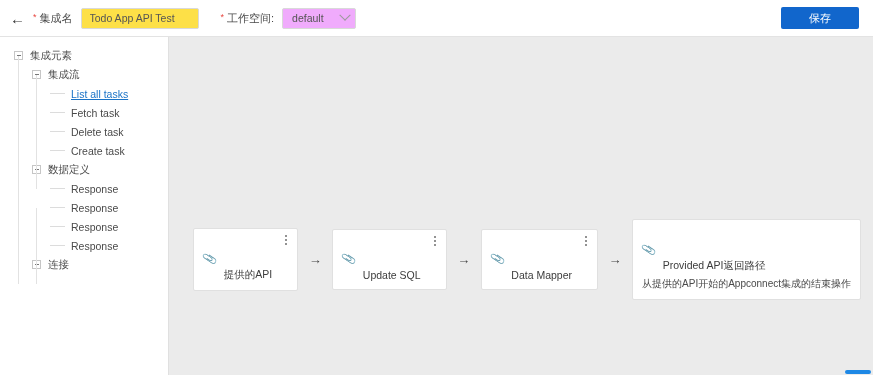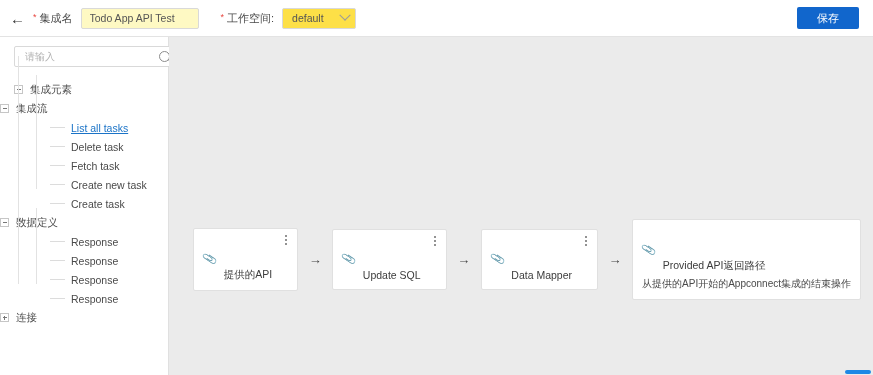--- a/index.html
+++ b/index.html
@@ -58,53 +58,53 @@
     font-size: 11px;
     color: #4a4a4a;
     white-space: nowrap;
     margin-right: 8px;
     text-align: center;
   }
   .text-input {
     width: 118px;
     height: 21px;
     border: 1px solid #d9d9d9;
-    background: #fef9c3;
+    background: #fde047;
     border-radius: 2px;
     font-size: 10.5px;
     color: #555;
     padding: 0 8px;
     box-sizing: border-box;
     font-family: inherit;
     outline: none;
   }
   .select-box {
     width: 74px;
     height: 21px;
     border: 1px solid #d9d9d9;
-    background: #fde047;
+    background: #f0abfc;
     border-radius: 2px;
     display: flex;
     align-items: center;
     justify-content: space-between;
     padding: 0 6px 0 9px;
     box-sizing: border-box;
     cursor: pointer;
   }
   .select-value { font-size: 10.5px; color: #555; }
   .chev {
     width: 7px; height: 7px;
     border-right: 1px solid #9b9b9b;
     border-bottom: 1px solid #9b9b9b;
     transform: rotate(45deg) translate(-2px,-2px);
   }
   .save-button {
     position: absolute;
     right: 14px; top: 7px;
-    width: 62px; height: 22px;
+    width: 78px; height: 22px;
     background: #1166cc;
     color: #ffffff;
     font-size: 11px;
     border: none;
     border-radius: 2px;
     cursor: pointer;
     font-family: inherit;
     display: flex; align-items: center; justify-content: center;
   }
 
@@ -216,21 +216,21 @@
   }
   .leaf-dash {
     width: 15px; height: 1px;
     background: #dcdcdc;
     margin-right: 6px;
     flex-shrink: 0;
   }
   .node-label { font-size: 10.5px; color: #4a4a4a; }
   .node-label.sel { color: #1a73c7; text-decoration: underline; }
   .lvl0 { padding-left: 14px; }
-  .lvl1 { }
+  .lvl1 { padding-left: 32px; }
   .lvl2 { padding-left: 50px; }
   .vline {
     position: absolute;
     width: 1px;
     background: #e2e2e2;
   }
 
   
   .canvas {
     flex: 1;
@@ -341,51 +341,40 @@
       <span class="chev"></span>
     </div>
   </div>
 
   <button class="save-button">保存</button>
 </div>
 
 <div class="body-wrap">
 
   <div class="sidebar">
-    <div class="search-row">
-      <div class="search-box">
-        <input type="text" placeholder="请输入" style="">
-        <span class="magnifier"></span>
-      </div>
-      <div class="add-plus"></div>
-    </div>
     <div class="tree" id="tree">
         <div class="tree-node lvl0">
           <span class="toggle"></span>
           <span class="node-label">集成元素</span>
         </div>
         <div class="tree-node lvl1">
           <span class="toggle"></span>
           <span class="node-label">集成流</span>
         </div>
         <div class="tree-node lvl2">
           <span class="leaf-dash"></span>
           <span class="node-label sel">List all tasks</span>
         </div>
         <div class="tree-node lvl2">
           <span class="leaf-dash"></span>
+          <span class="node-label">Fetch task</span>
+        </div>
+        <div class="tree-node lvl2">
+          <span class="leaf-dash"></span>
           <span class="node-label">Delete task</span>
-        </div>
-        <div class="tree-node lvl2">
-          <span class="leaf-dash"></span>
-          <span class="node-label">Fetch task</span>
-        </div>
-        <div class="tree-node lvl2">
-          <span class="leaf-dash"></span>
-          <span class="node-label">Create new task</span>
         </div>
         <div class="tree-node lvl2">
           <span class="leaf-dash"></span>
           <span class="node-label">Create task</span>
         </div>
         <div class="tree-node lvl1">
           <span class="toggle"></span>
           <span class="node-label">数据定义</span>
         </div>
         <div class="tree-node lvl2">

